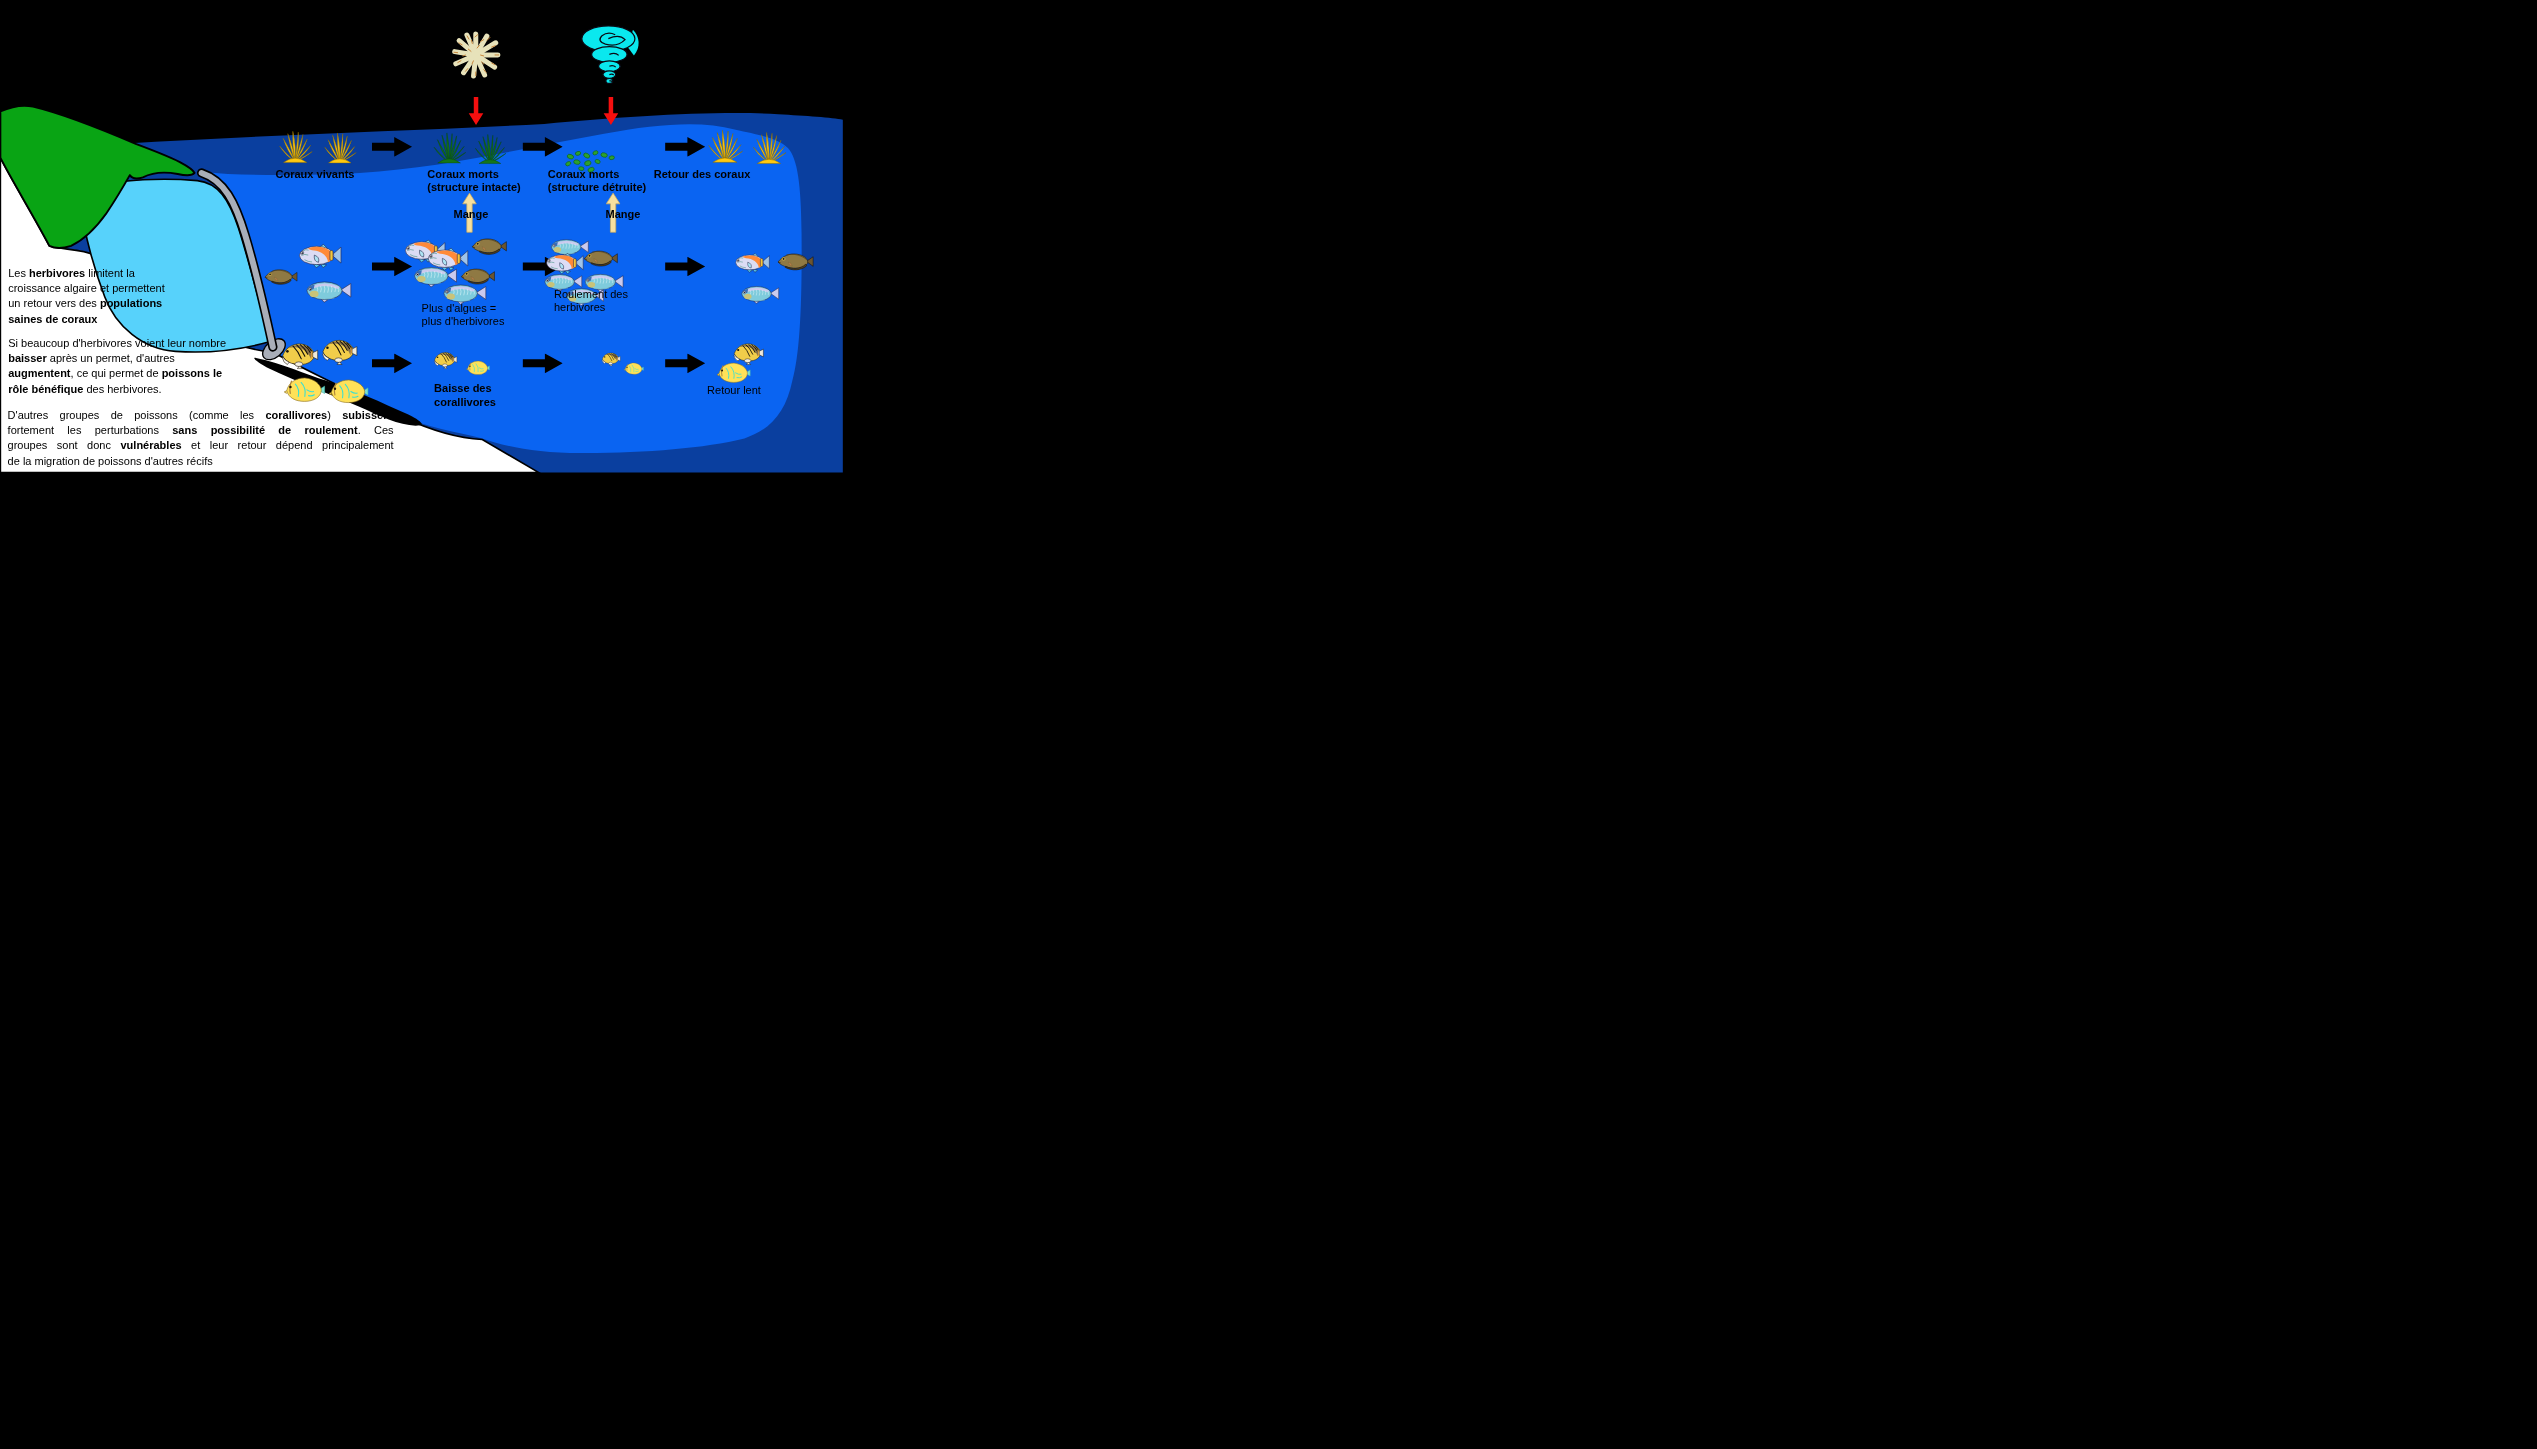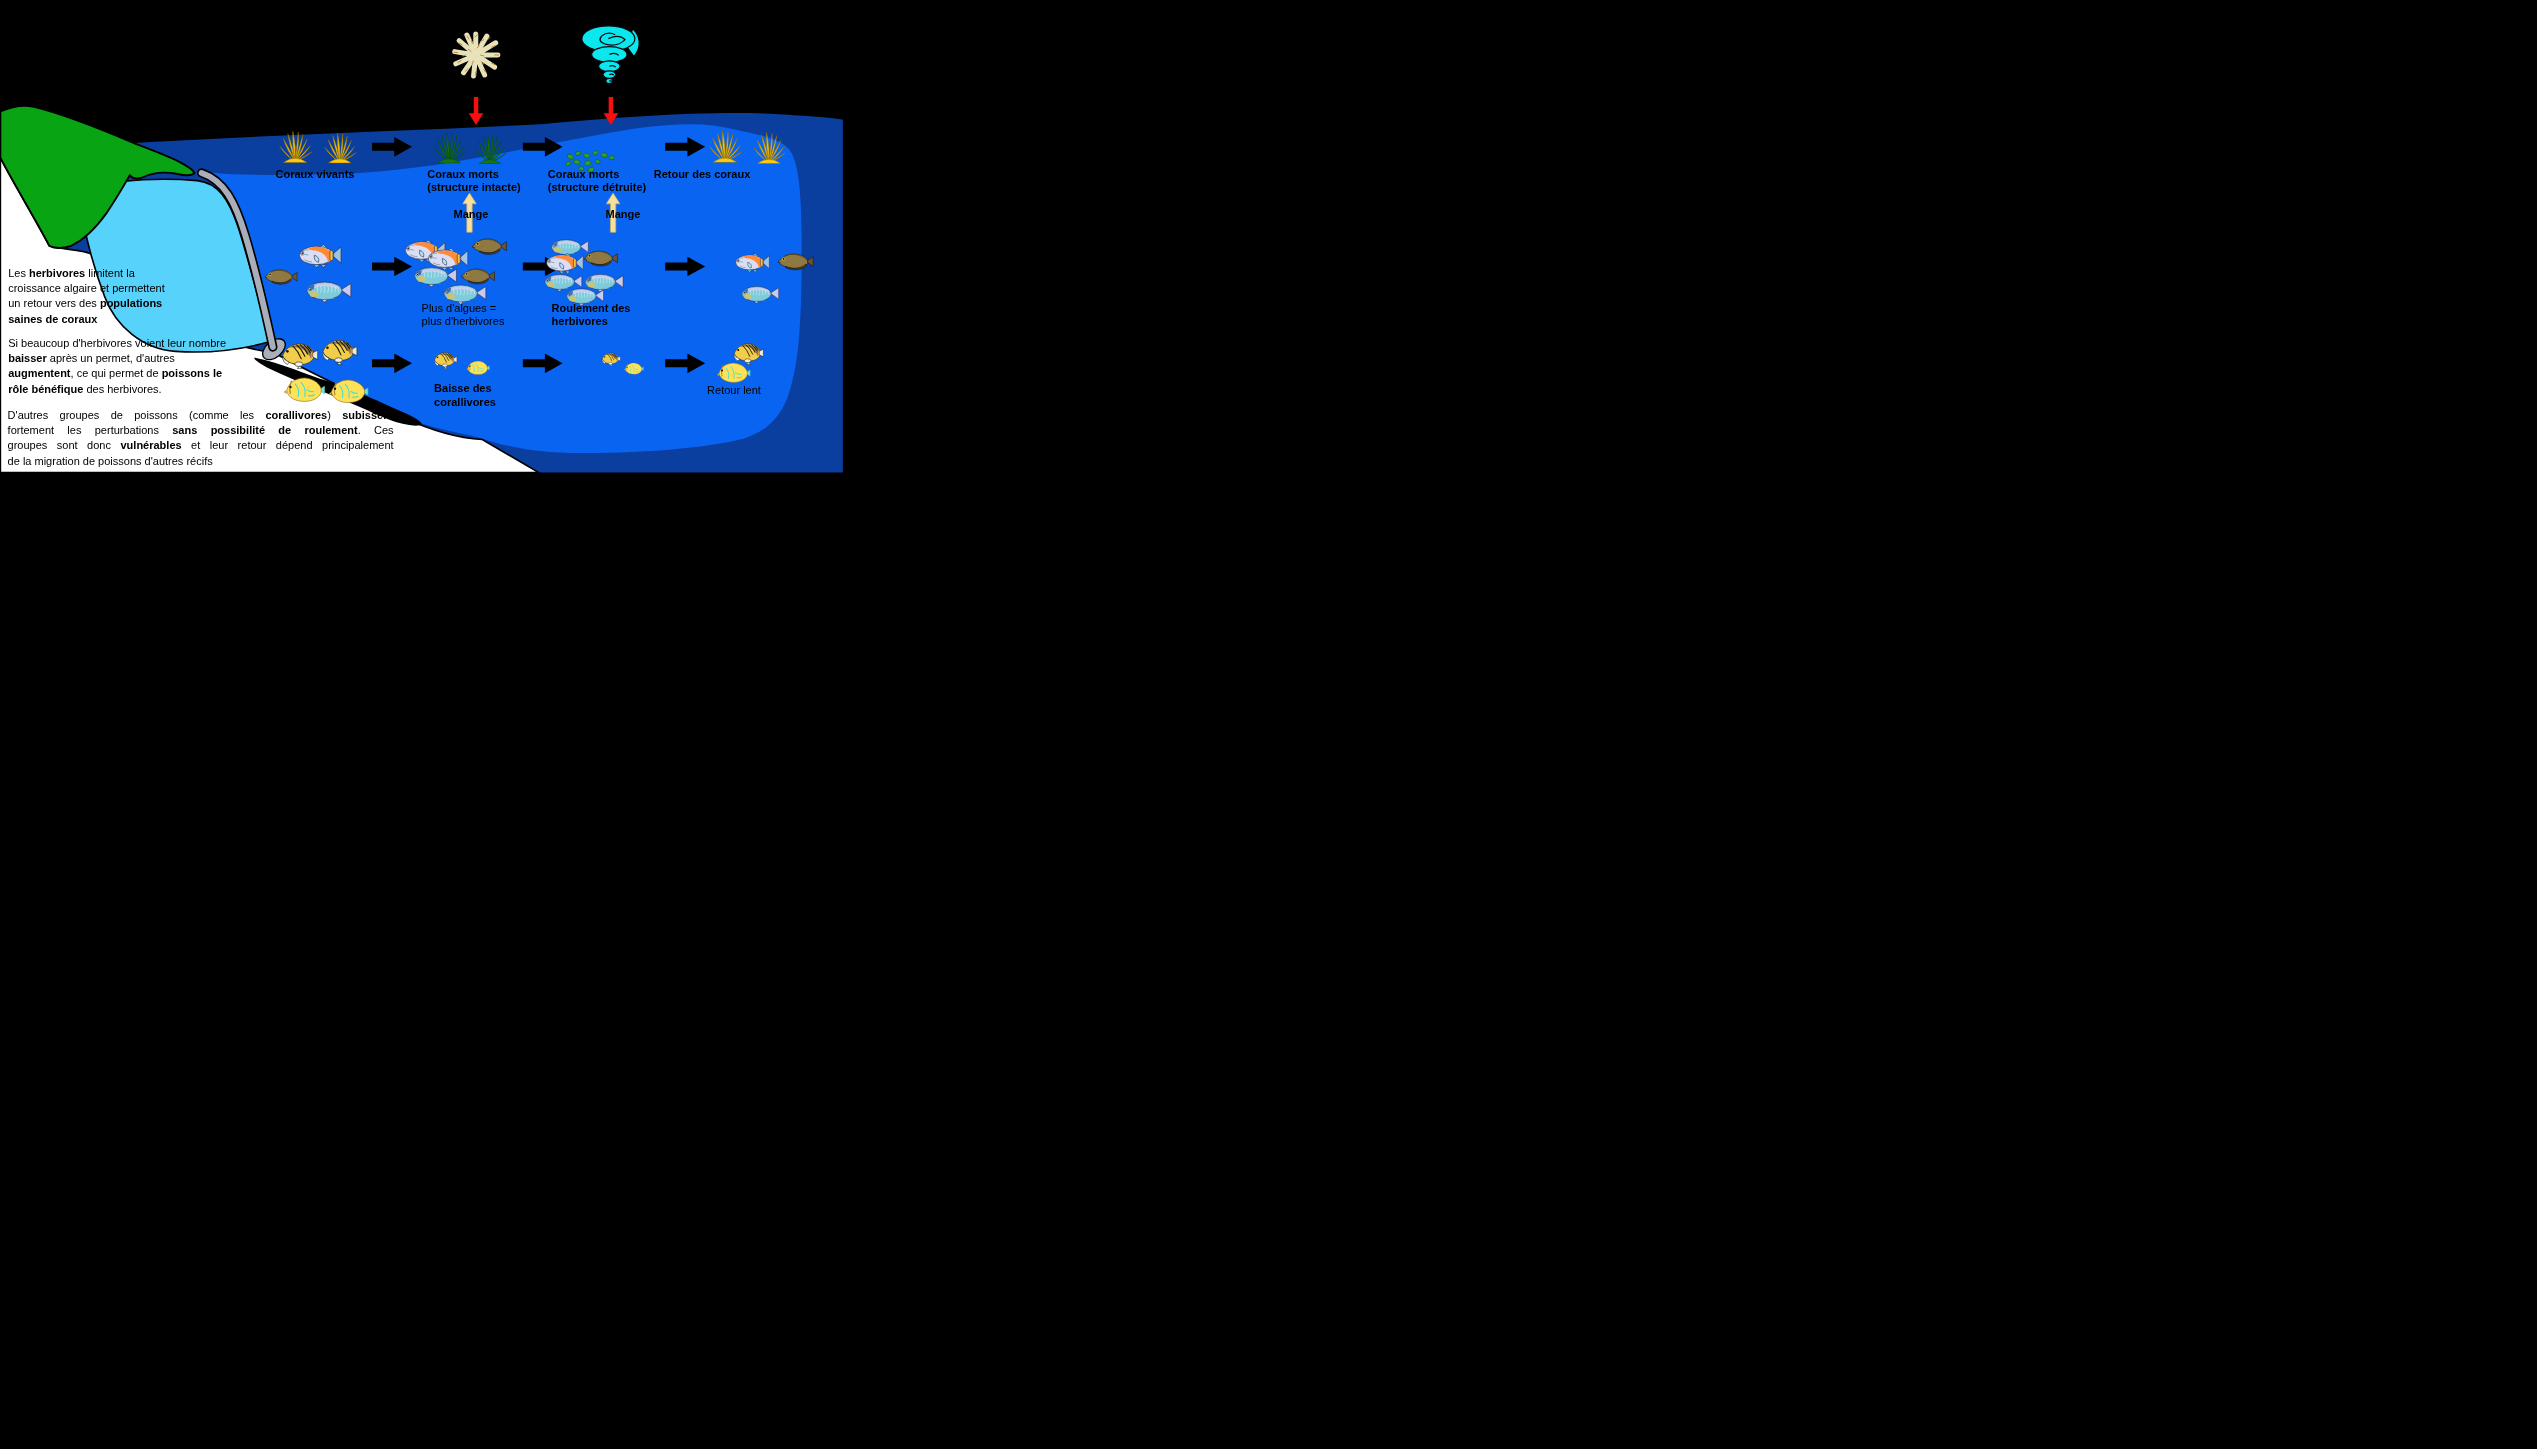--- a/index.html
+++ b/index.html
@@ -280,21 +280,21 @@
 <div class="lbl" style="left:702px;top:168px;">Retour des coraux</div>
 
 <div class="lbl" style="left:471px;top:208px;">Mange</div>
 <div class="lbl" style="left:623px;top:208px;">Mange</div>
 
 <div class="lbl" style="left:463px;top:302px;font-weight:400;line-height:12.5px;">
   <div>Plus d'algues =</div>
   <div>plus d'herbivores</div>
 </div>
 
-<div class="lbl" style="left:591px;top:302px;font-weight:700;line-height:12.5px;">
+<div class="lbl" style="left:591px;top:288px;font-weight:400;line-height:12.5px;">
   <div>Roulement des</div>
   <div>herbivores</div>
 </div>
 
 <div class="lbl" style="left:465px;top:381px;font-weight:700;line-height:14px;">
   <div>Baisse des</div>
   <div>corallivores</div>
 </div>
 
 <div class="lbl" style="left:734px;top:384px;font-weight:400;">Retour lent</div>

